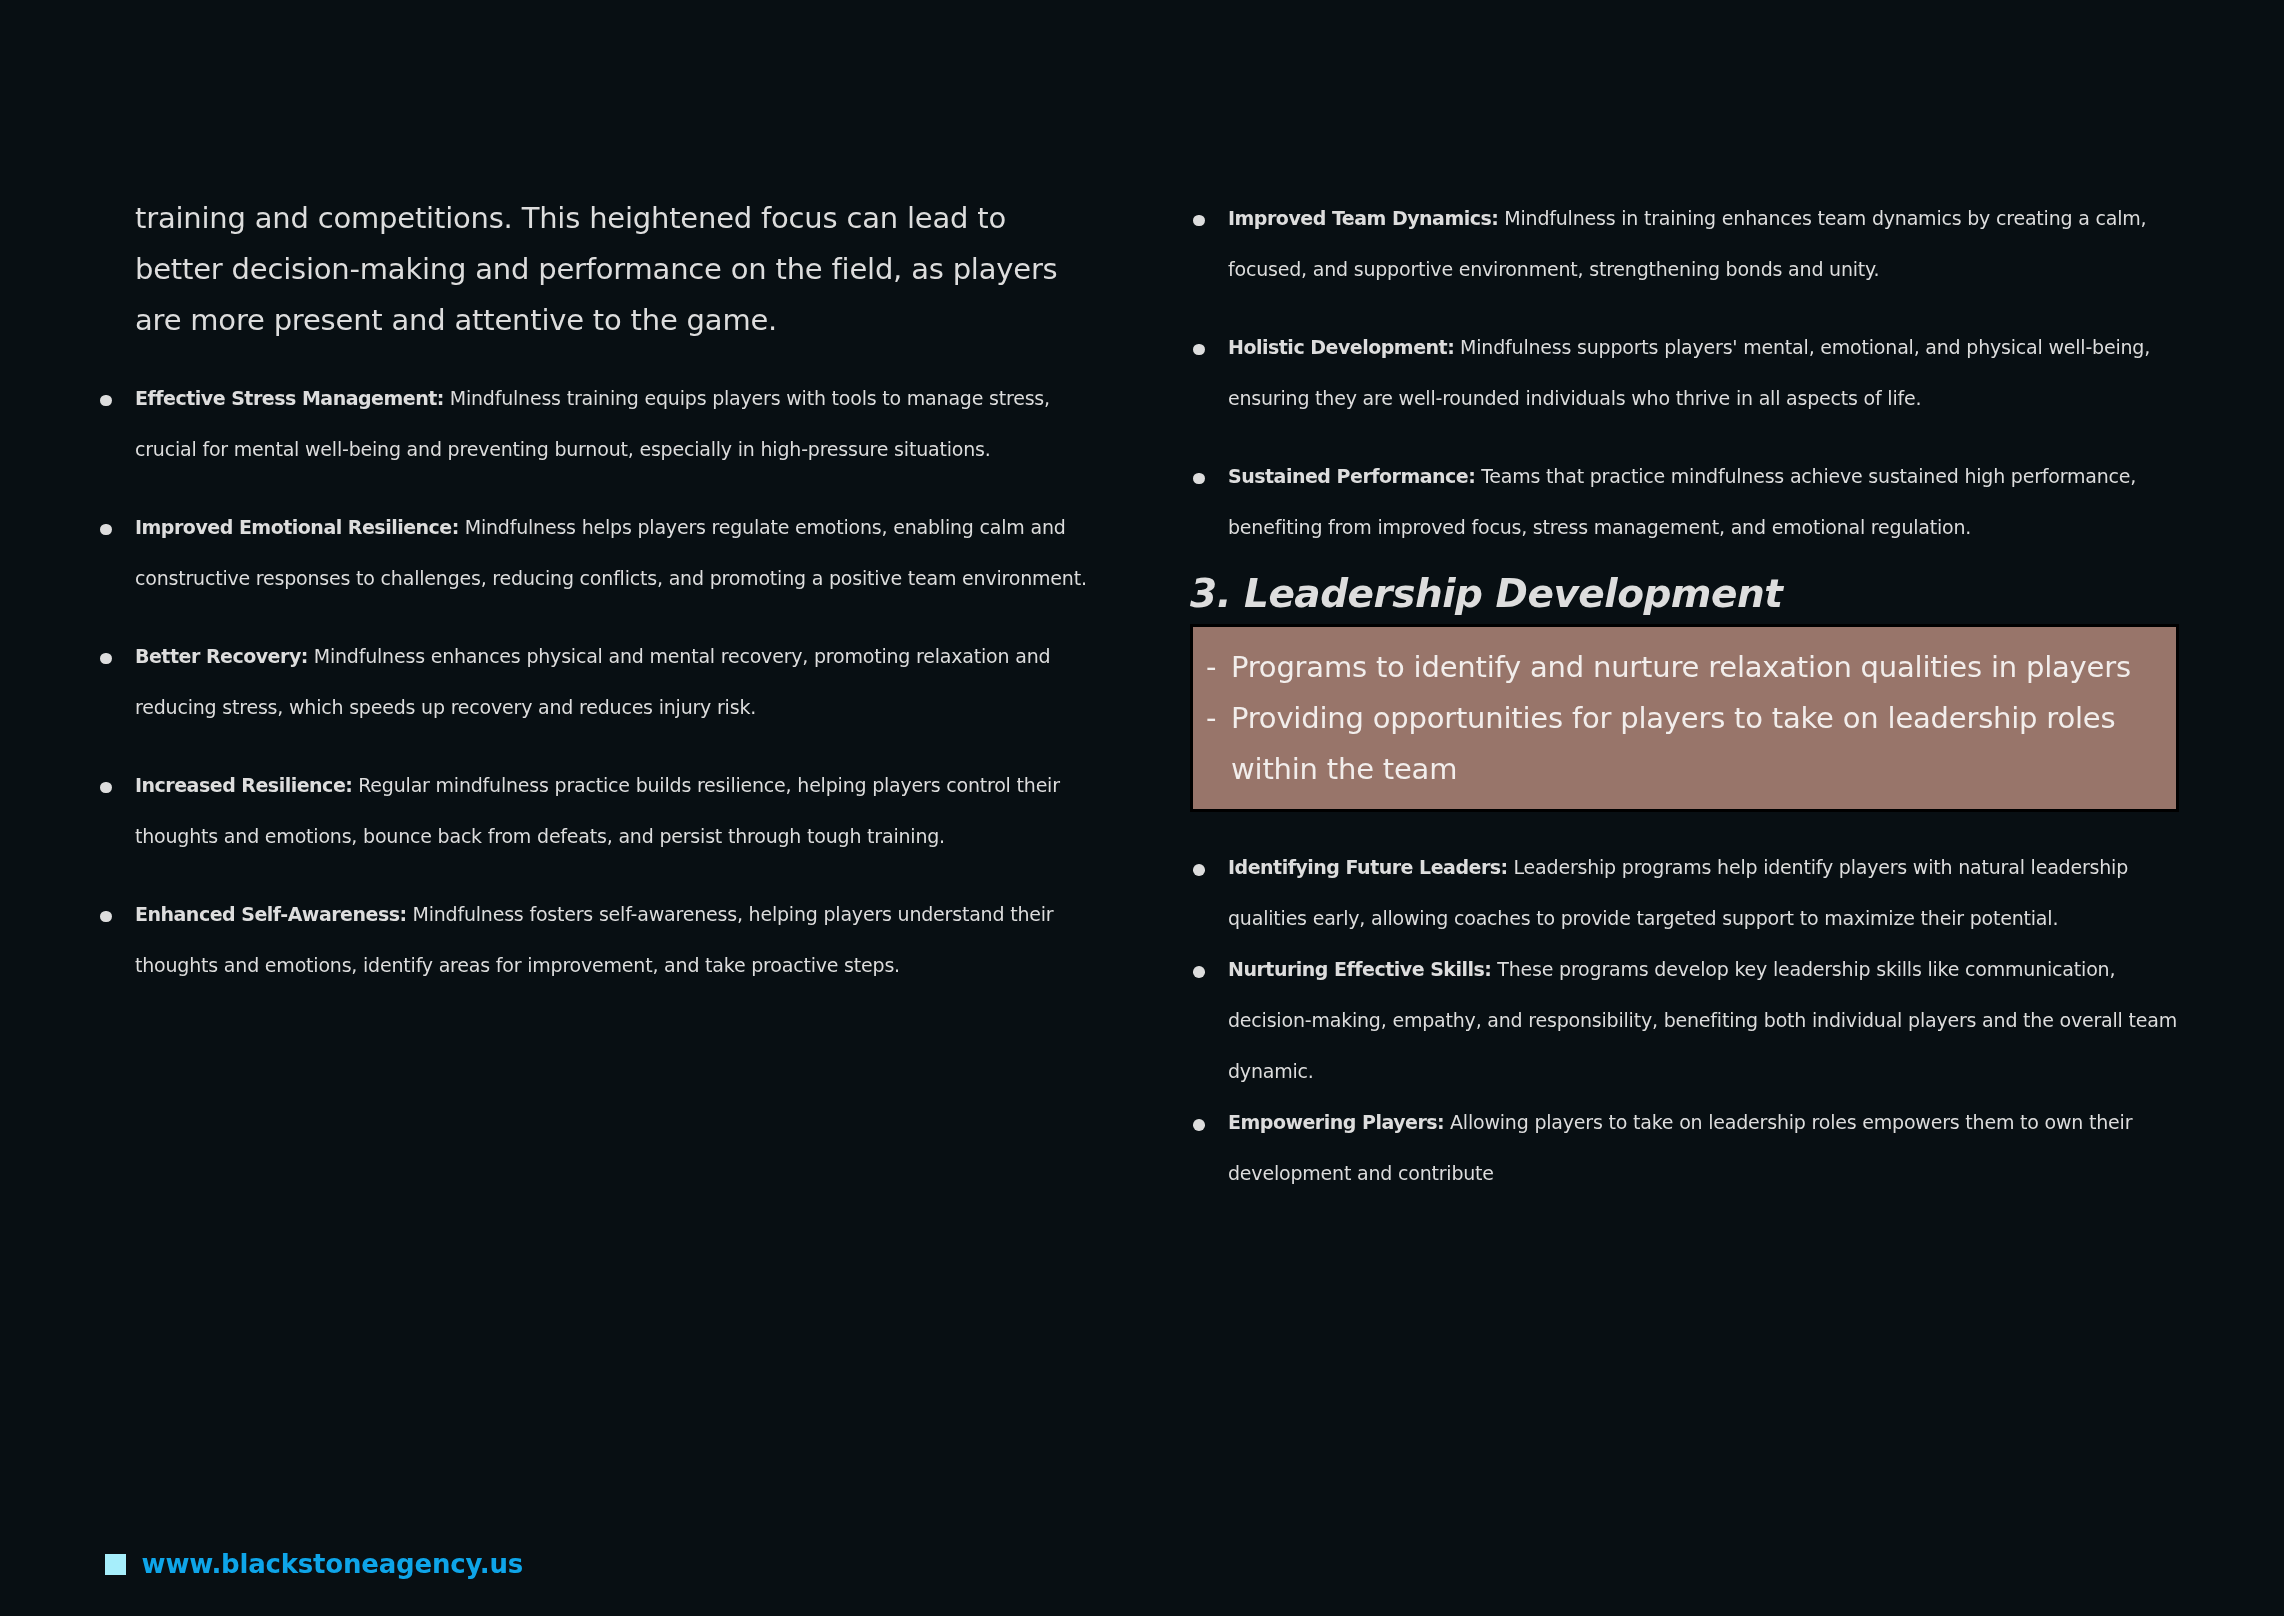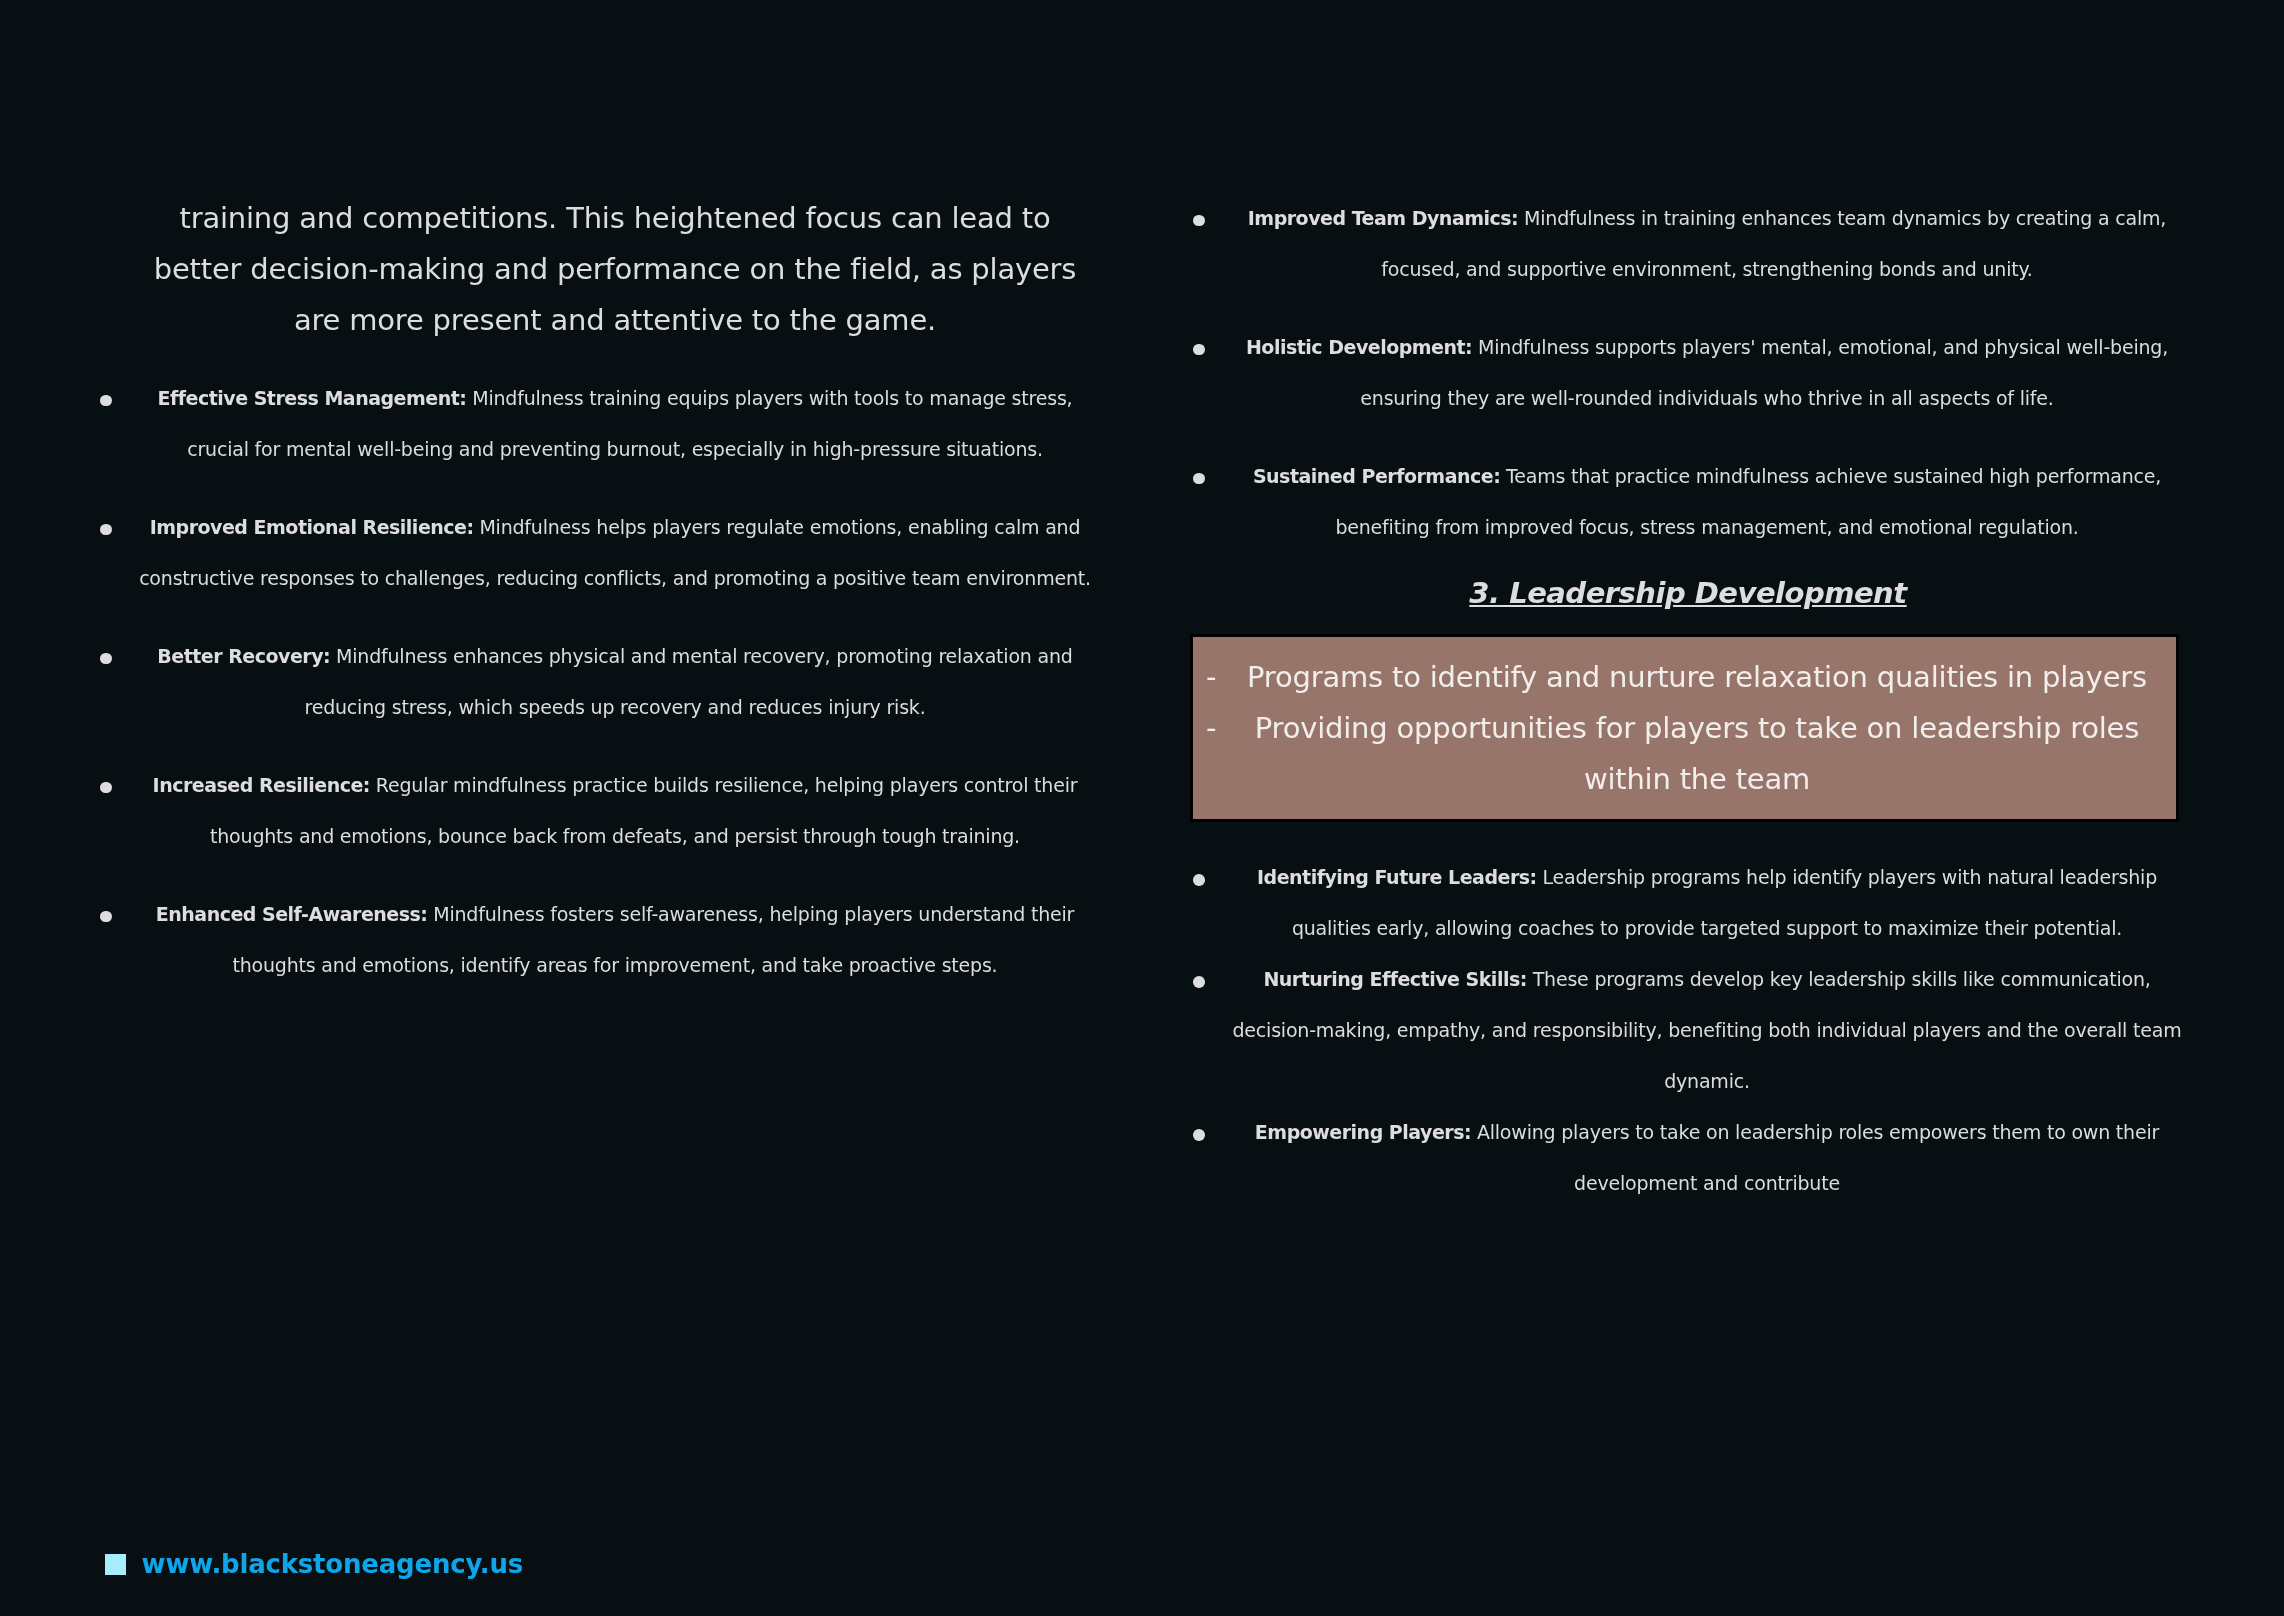--- a/index.html
+++ b/index.html
@@ -2,21 +2,21 @@
 <html style="font-size:10.4px"><head>
 <meta charset="utf-8">
 <style>
   html, body { margin:0; padding:0; }
   body {
     width:2284px; height:1617px; overflow:hidden;
     background:#080F13; color:#DDDDDD;
     font-family:"DejaVu Sans", "Liberation Sans", sans-serif;
     position:relative;
   }
-  .page { position:absolute; inset:0;text-align:center; }
+  .page { position:absolute; inset:0; }
   .col { position:absolute; top:193px; }
   .col-left { left:106px; width:989px; }
   .col-right { left:1190px; width:996px; }
   .para {
     font-size:29px; line-height:51px; letter-spacing:-0.2px;
     margin:0 0 27px 29px;
   }
   ul.bullets { list-style:none; margin:0; padding:0; }
   ul.bullets li {
     position:relative; padding-left:29px;
@@ -25,22 +25,22 @@
   }
   ul.bullets.tight li { margin-bottom:0; }
   ul.bullets li .dot {
     position:absolute; left:-5.9px; top:21.5px;
     width:11.7px; height:11.7px; border-radius:50%; background:#DDDDDD;
   }
   .col-right ul.bullets li .dot { left:3.3px; }
   .col-right ul.bullets li { padding-left:38px; }
   .term { font-weight:bold; letter-spacing:-0.5px; }
   .section-heading {
-    font-size:29px; font-weight:bold; font-style:italic; letter-spacing:-0.5px;
-    line-height:39px; margin:-6.5px 0 21px 0;text-decoration:underline;
+    font-size:39px; font-weight:bold; font-style:italic; letter-spacing:-0.5px;
+    line-height:39px; margin:-6.5px 0 11px 0;
   }
   .highlight-box {
     background:#98756A; border:3.3px solid #000;
     width:989px; box-sizing:border-box;
     padding:15.6px 13px 14.3px 13px; margin-bottom:30px;
     color:#F2EEEC;
   }
   .highlight-line {
     font-size:29px; line-height:51px; letter-spacing:-0.2px;
     position:relative; padding-left:25px;

